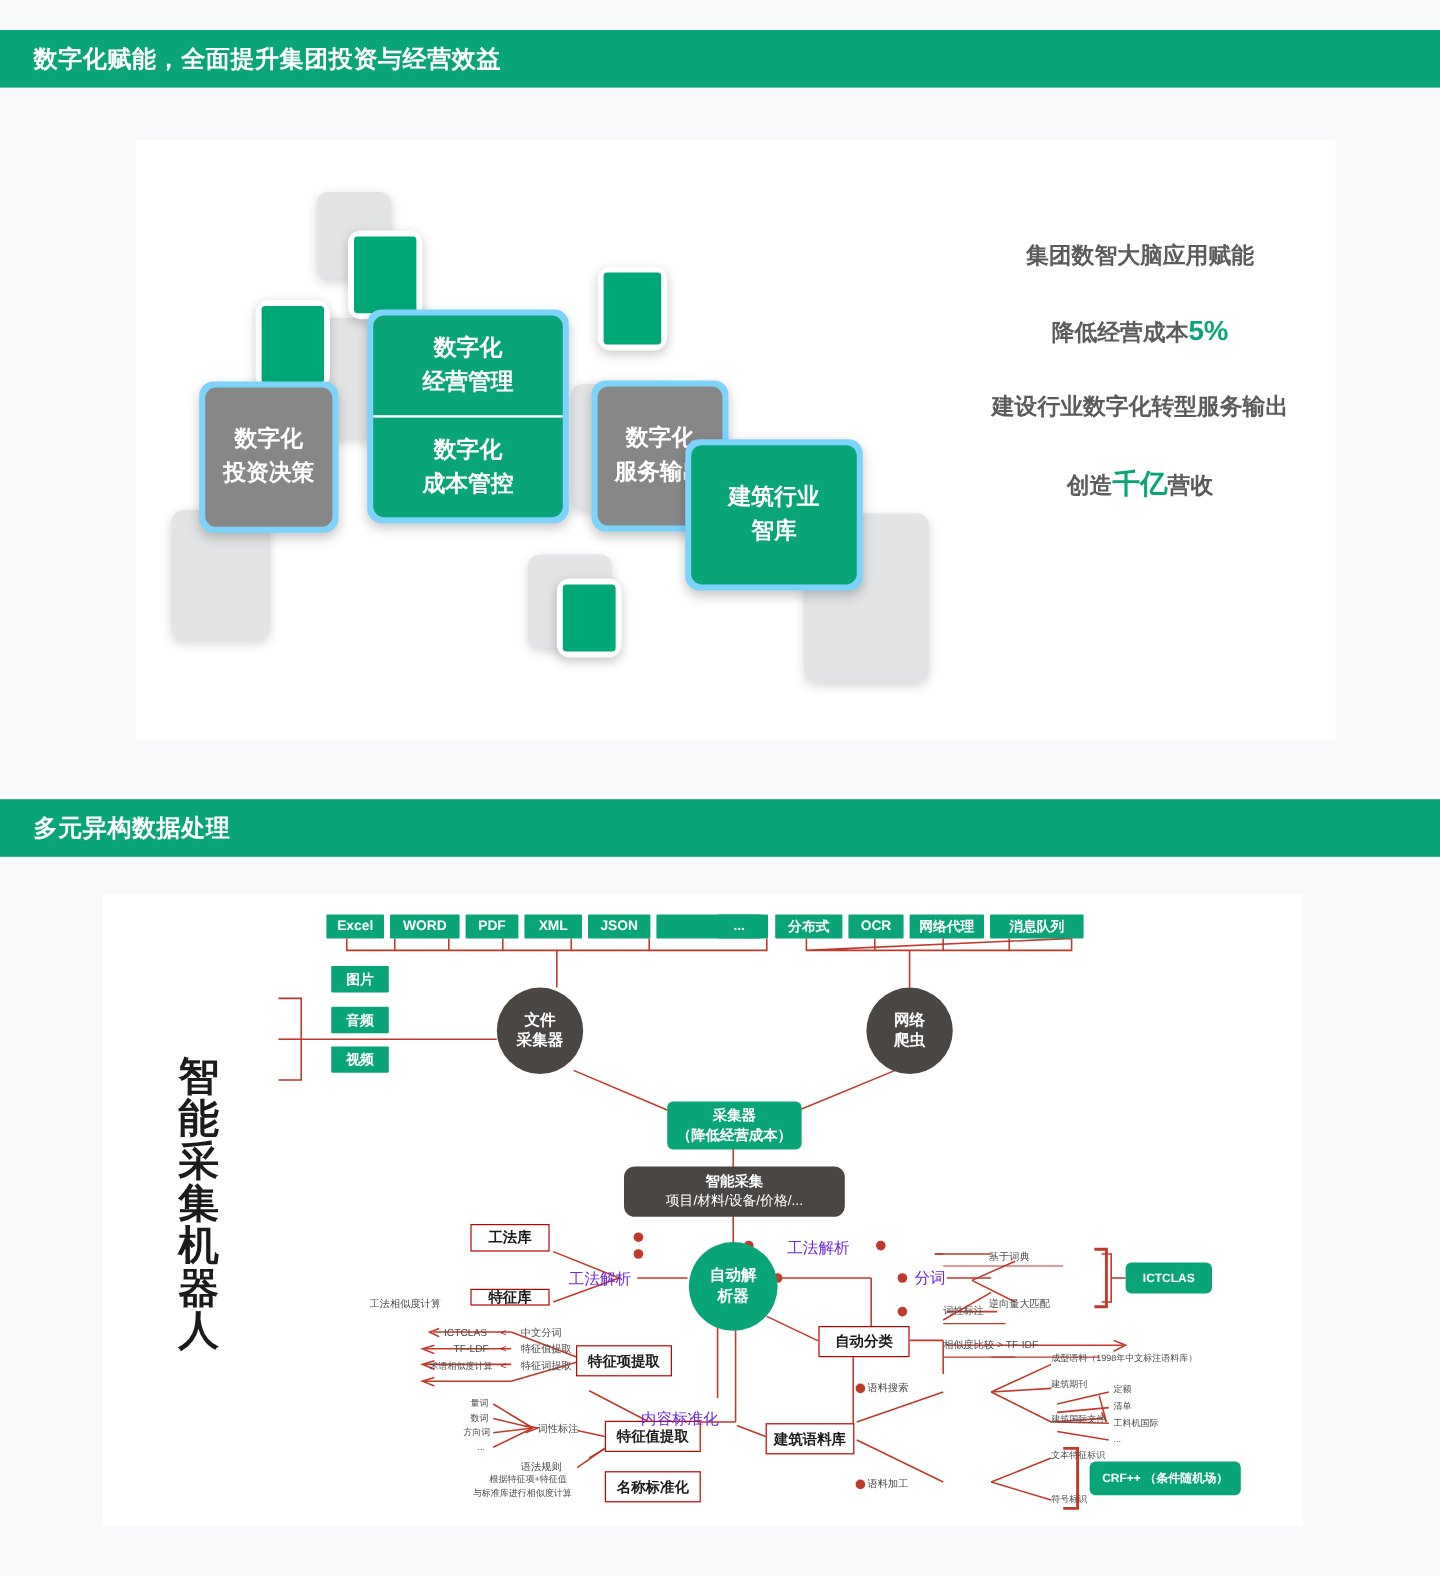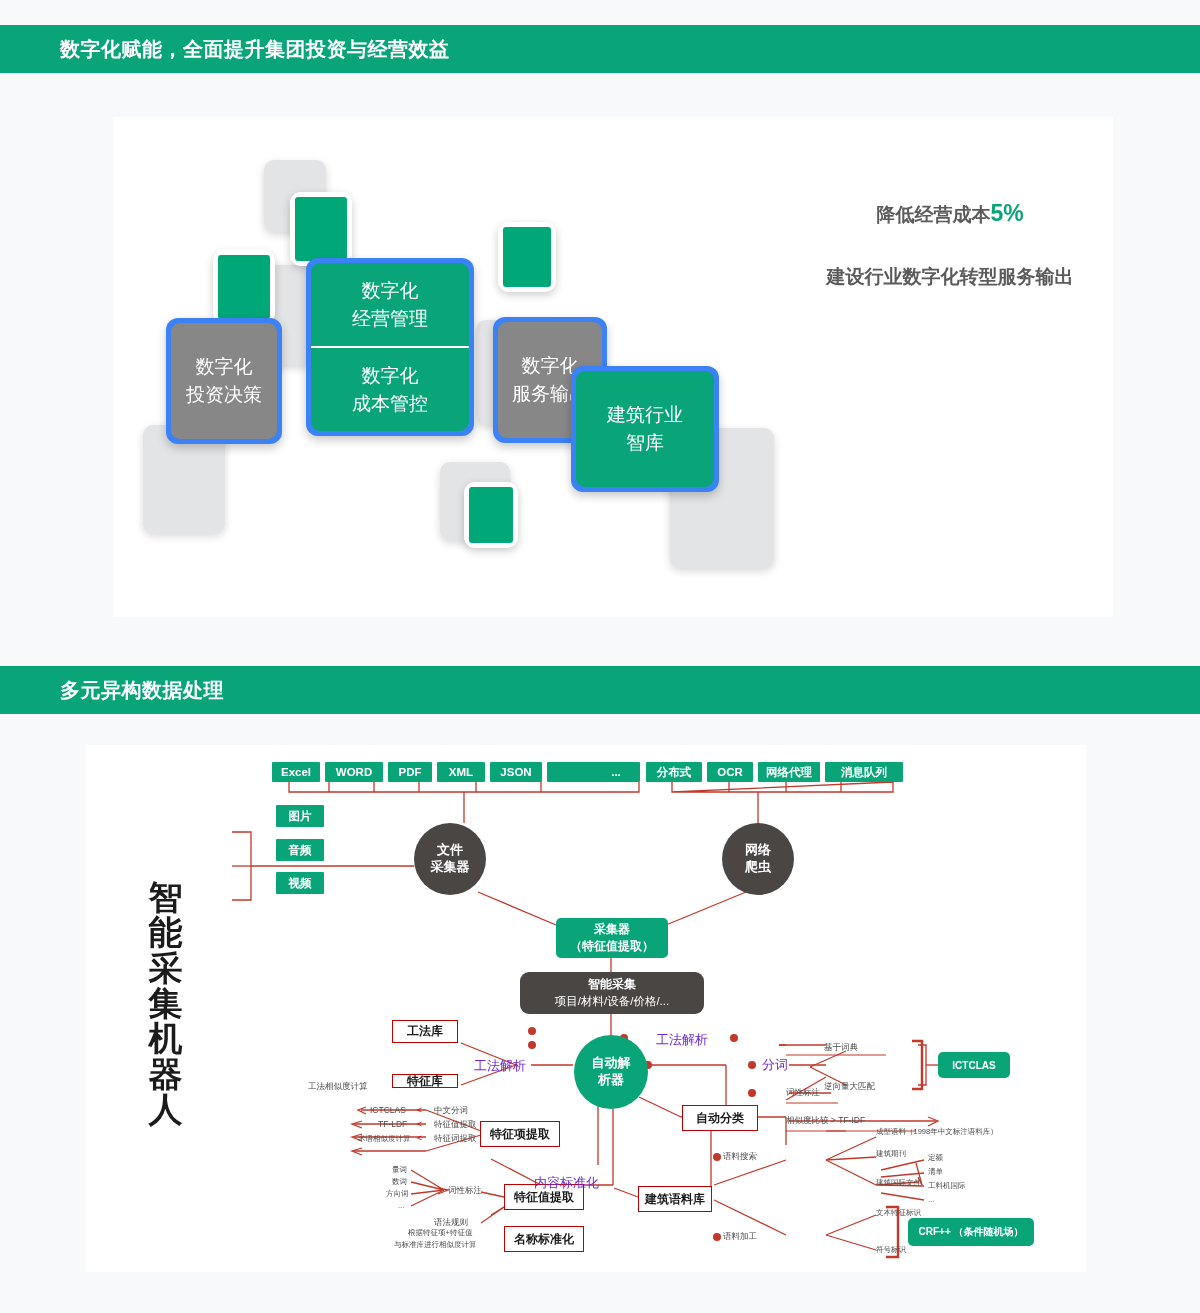--- a/index.html
+++ b/index.html
@@ -9,21 +9,21 @@
     font-family:"Liberation Sans","DejaVu Sans",sans-serif;
     overflow:hidden;
     position:relative;
   }
   
   .banner{
     width:1200px;height:48px;
     background:#0aa479;
     display:flex;align-items:center;
     box-sizing:border-box;
-    padding-left:60px;
+    padding-left:28px;
   }
   .banner-title{
     color:#ffffff;font-size:20px;font-weight:bold;letter-spacing:.5px;
   }
   #banner-1{position:absolute;left:0;top:25px;}
   #banner-2{position:absolute;left:0;top:666px;}
 
   
   .white-card{
     position:absolute;background:#ffffff;
@@ -32,23 +32,23 @@
   #card-2{left:86px;top:745px;width:1000px;height:527px;}
 
   
   .tile{
     position:absolute;
     border-radius:12px;
     box-sizing:border-box;
     display:flex;flex-direction:column;
     align-items:flex-start;justify-content:center;
     color:#ffffff;
-    font-size:19px;font-weight:normal;line-height:1.45;
+    font-size:19px;font-weight:bold;line-height:1.45;
     text-align:center;
-    background:#3b82f6;
+    background:#7dd3fc;
     padding:5px;
     box-shadow:0 4px 10px rgba(0,0,0,.22);
   }
   .tile > .inner{
     width:100%;height:100%;border-radius:9px;
     display:flex;flex-direction:column;
     align-items:center;justify-content:center;
   }
   .tile.grey > .inner{background:#878787;}
   .tile.green > .inner{background:#0aa479;}
@@ -196,24 +196,30 @@
 
 <div class="tile green" style="left:571px;top:366px;width:148px;height:126px;">
   <div class="inner">
     <span class="ln">建筑行业</span>
     <span class="ln">智库</span>
   </div>
 </div>
 
 <div id="benefits">
   <div class="benefit">
+    <span>集团数智大脑应用赋能</span>
+  </div>
+  <div class="benefit">
     <span>降低经营成本</span><span class="hl">5%</span>
   </div>
   <div class="benefit">
     <span>建设行业数字化转型服务输出</span>
+  </div>
+  <div class="benefit">
+    <span>创造</span><span class="hl">千亿</span><span>营收</span>
   </div>
 </div>
 
 <div class="banner" id="banner-2">
   <span class="banner-title">多元异构数据处理</span>
 </div>
 
 <div class="white-card" id="card-2"></div>
 
 <div id="robot-title">
@@ -372,21 +378,21 @@
     <span>文件</span>
     <span>采集器</span>
   </div>
   <div class="circle dark" style="left:636px;top:78px;width:72px;height:72px;">
     <span>网络</span>
     <span>爬虫</span>
   </div>
 
   <div class="gbox" style="left:470px;top:173px;width:112px;height:40px;flex-direction:column;">
     <span>采集器</span>
-    <span>（特征值提取）</span>
+    <span>（降低经营成本）</span>
   </div>
 
   <div class="darkbar" style="left:434px;top:227px;width:184px;height:42px;">
     <span class="t1">智能采集</span>
     <span class="t2">项目/材料/设备/价格/...</span>
   </div>
 
   <div class="circle green" style="left:488px;top:290px;width:74px;height:74px;">
     <span>自动解</span>
     <span>析器</span>

